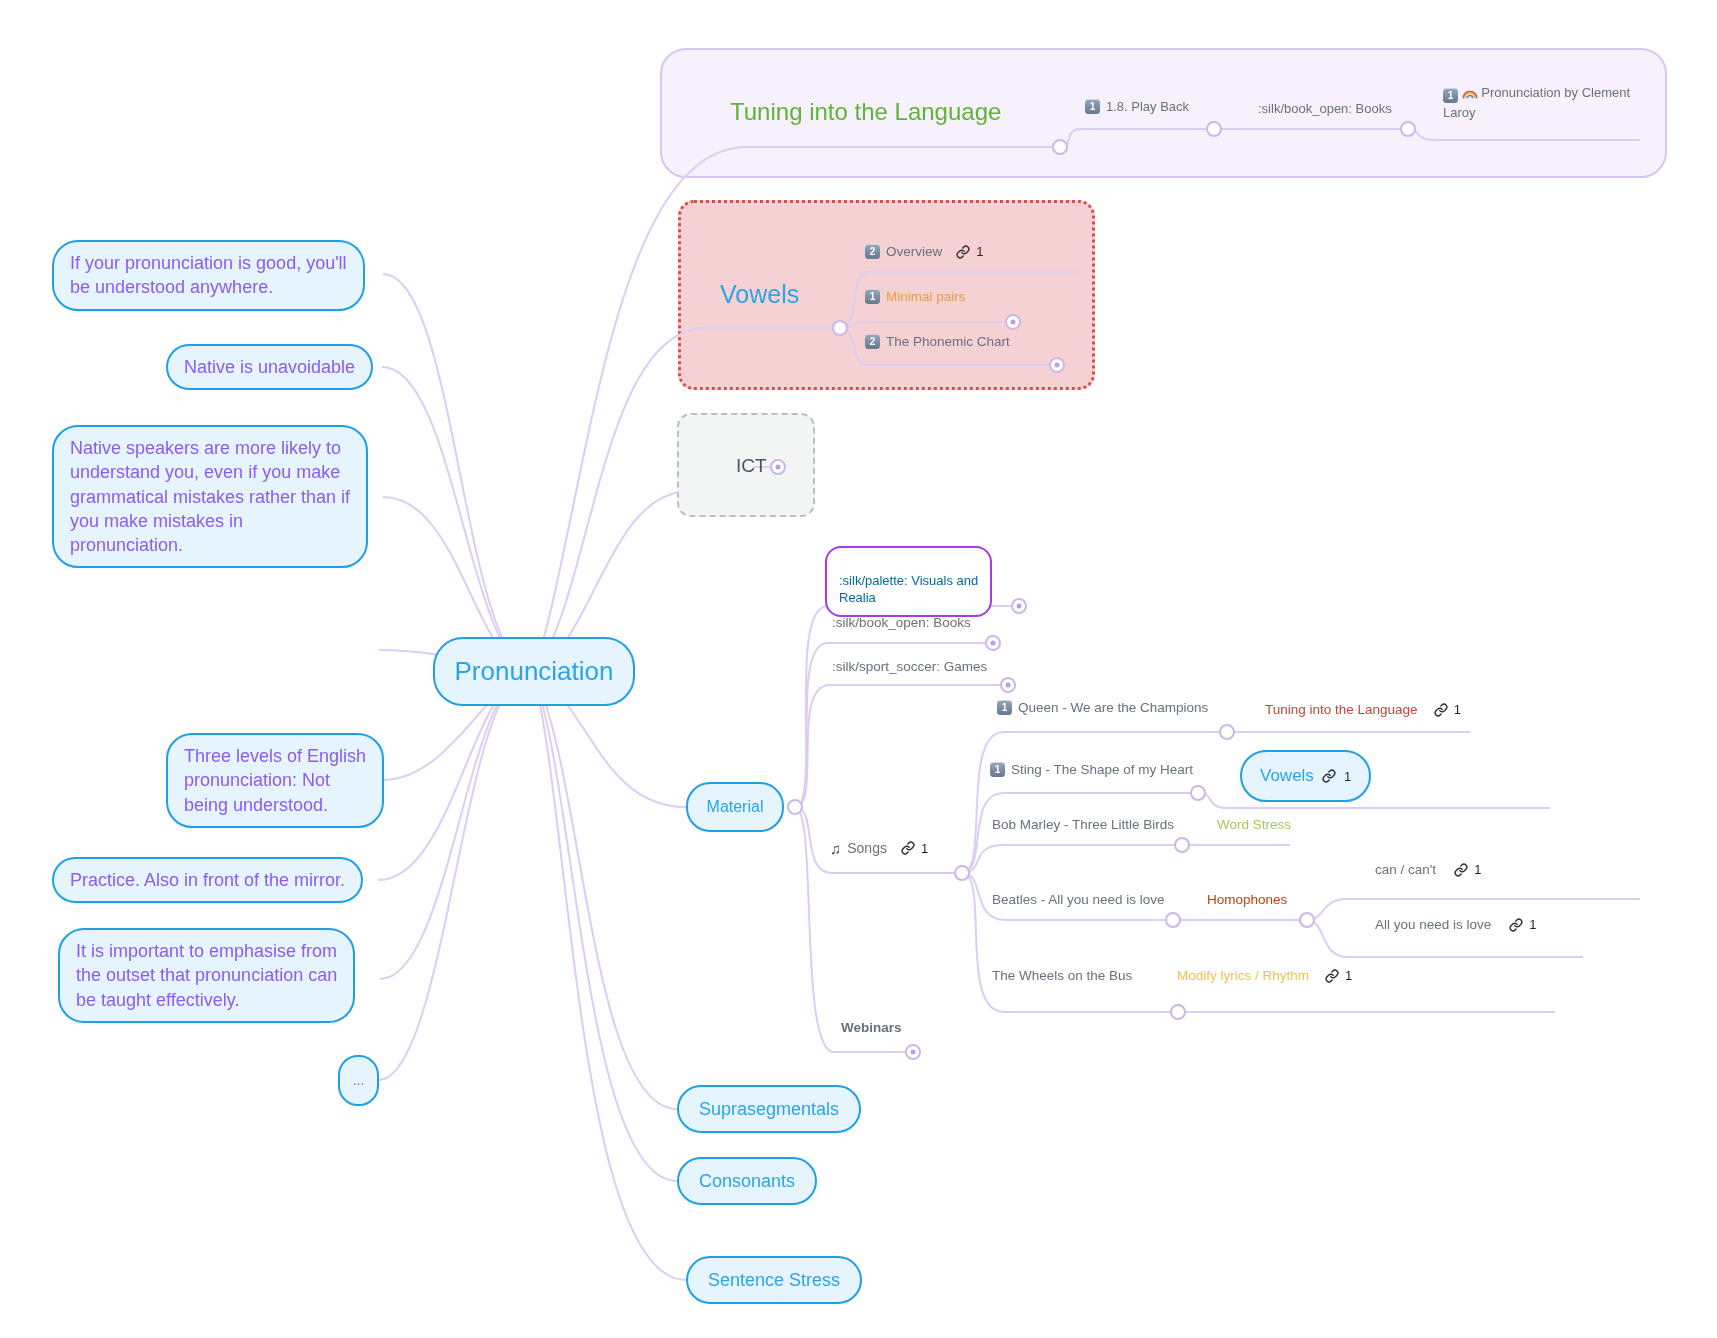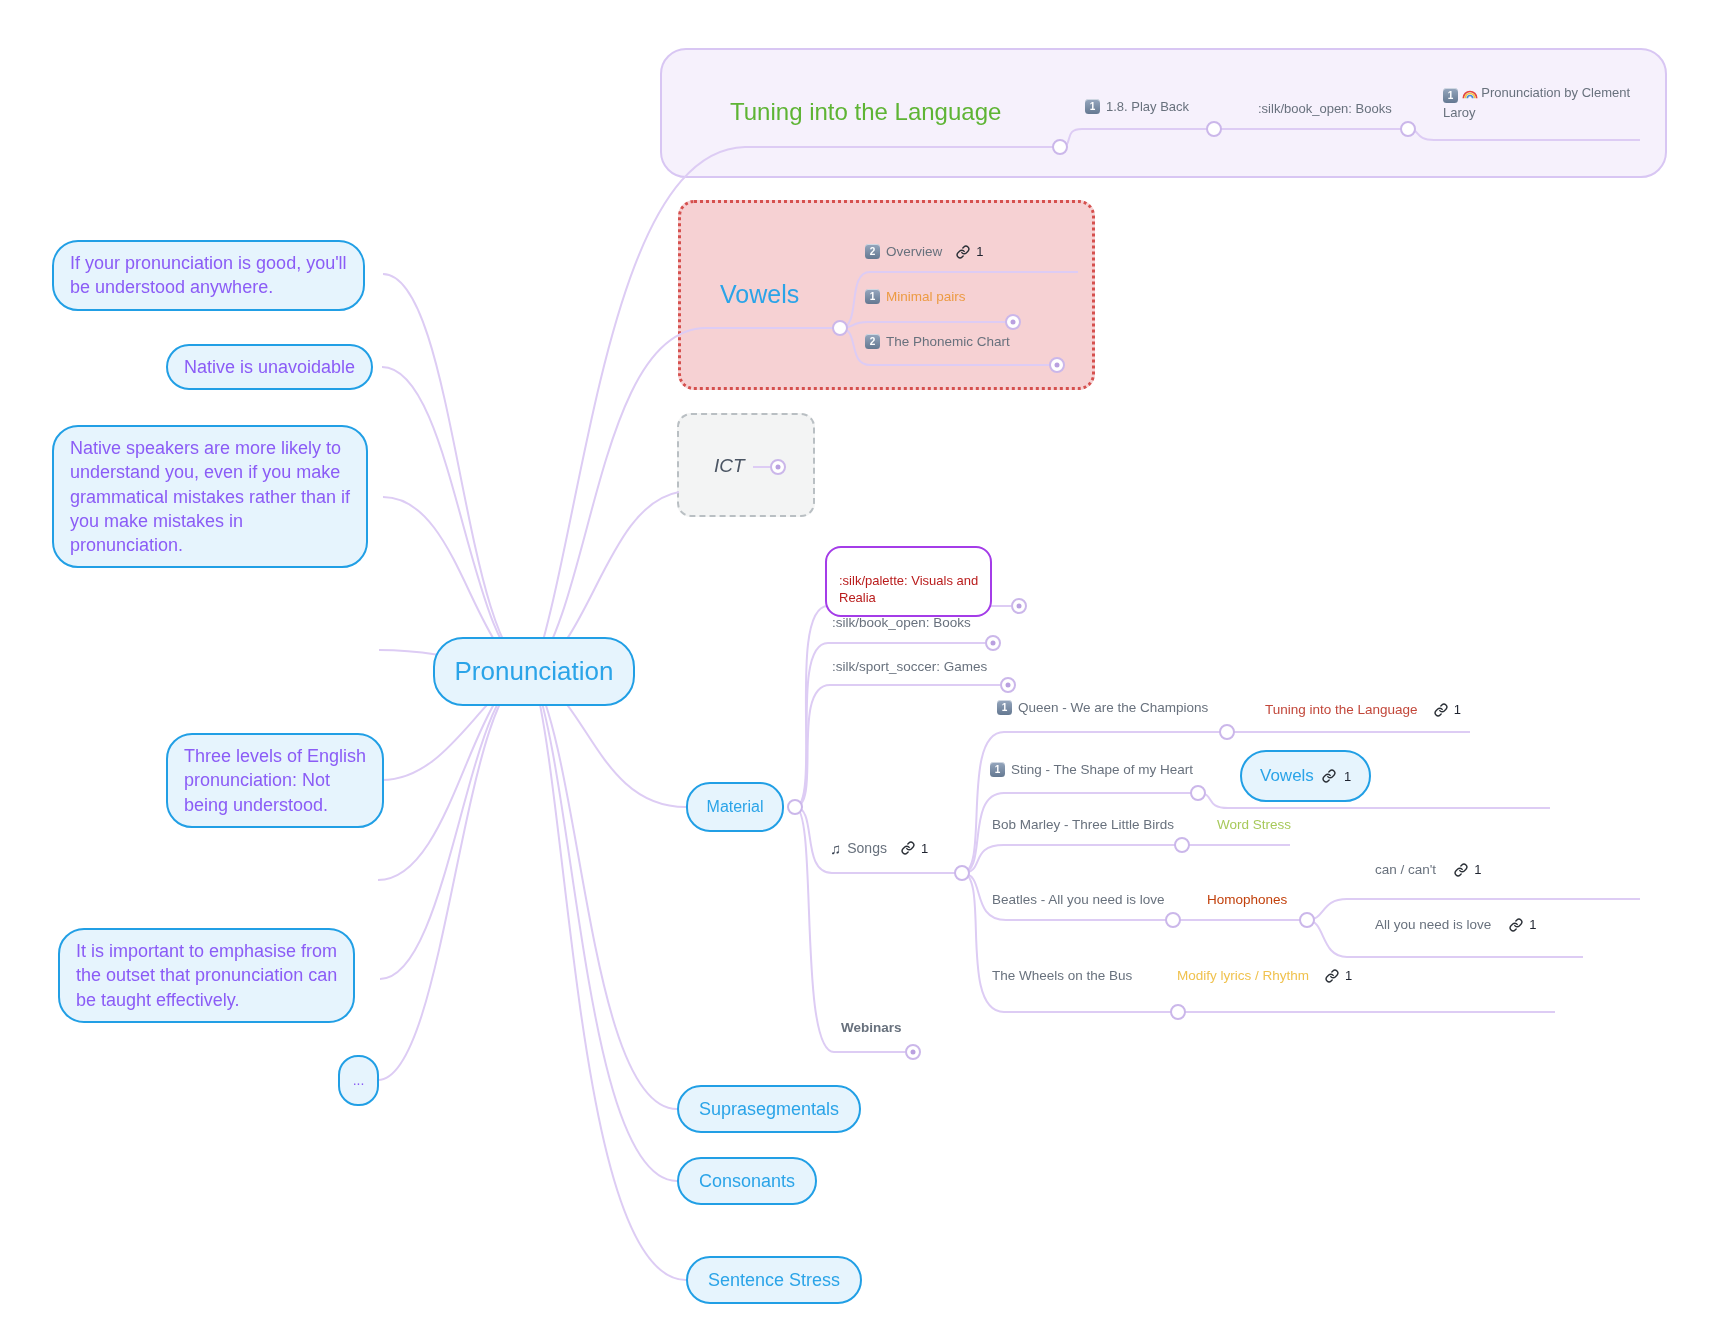--- a/index.html
+++ b/index.html
@@ -34,21 +34,21 @@
   .title-green{color:#5eb434;font-size:24px;font-weight:500;}
   .title-blue-lg{color:#2ba4e8;font-size:25px;}
   .ict-title{color:#4b5563;font-size:19px;}
   .ref-red{color:#c2473a;}
   .ref-green{color:#a7c95a;}
   .ref-lblue{color:#c2410c;}
   .ref-yellow{color:#f0c24e;}
   .ref-orange{color:#ec9b43;}
   .music{font-size:15px;color:#374151;line-height:1;}
   .box-visuals{position:absolute;z-index:3;background:#fff;border:2.5px solid #a43ce8;border-radius:16px;
-         padding:8px 12px;font-size:13px;color:#b91c1c;line-height:1.3;width:max-content;}
+         padding:8px 12px;font-size:13px;color:#0369a1;line-height:1.3;width:max-content;}
 </style>
 </head>
 <body>
 
 <div class="canvas">
 
   <div class="gbox box-tuning" style="left:660px;top:48px;width:1007px;height:130px;"></div>
   <div class="gbox box-vowels" style="left:678px;top:200px;width:417px;height:190px;"></div>
   <div class="gbox box-ict" style="left:677px;top:413px;width:138px;height:104px;"></div>
 
@@ -154,20 +154,23 @@
 understand you, even if you make
 grammatical mistakes rather than if
 you make mistakes in
 pronunciation.</span>
     </div>
   <div class="bubble" style="left:166px;top:733px;">
       <span class="pre">Three levels of English
 pronunciation: Not
 being understood.</span>
     </div>
+  <div class="bubble" style="left:52px;top:857px;">
+      <span class="pre">Practice. Also in front of the mirror.</span>
+    </div>
   <div class="bubble" style="left:58px;top:928px;">
       <span class="pre">It is important to emphasise from
 the outset that pronunciation can
 be taught effectively.</span>
     </div>
   <div class="bubble" style="left:338px;top:1055px;width:41px;height:51px;justify-content:center;padding:0;border-radius:20px;font-size:14px;">
       <span>...</span>
     </div>
 
   <div class="lbl title-green" style="left:730px;top:98px;">
@@ -209,21 +212,21 @@
   </div>
   <div class="lbl ref-orange" style="left:865px;top:289px;">
     <span class="badge">1</span>
     <span>Minimal pairs</span>
   </div>
   <div class="lbl" style="left:865px;top:334px;">
     <span class="badge">2</span>
     <span>The Phonemic Chart</span>
   </div>
 
-  <div class="lbl ict-title" style="left:714px;top:455px;font-style:italic;">
+  <div class="lbl ict-title" style="left:736px;top:455px;">
     <span>ICT</span>
   </div>
 
   <div class="node-pill" style="left:686px;top:782px;width:98px;height:50px;font-size:16px;border-radius:24px;">
     <span>Material</span>
   </div>
   <div class="box-visuals pre" style="left:825px;top:546px;">
     <span class="pre">:silk/palette: Visuals and
 Realia</span>
   </div>

